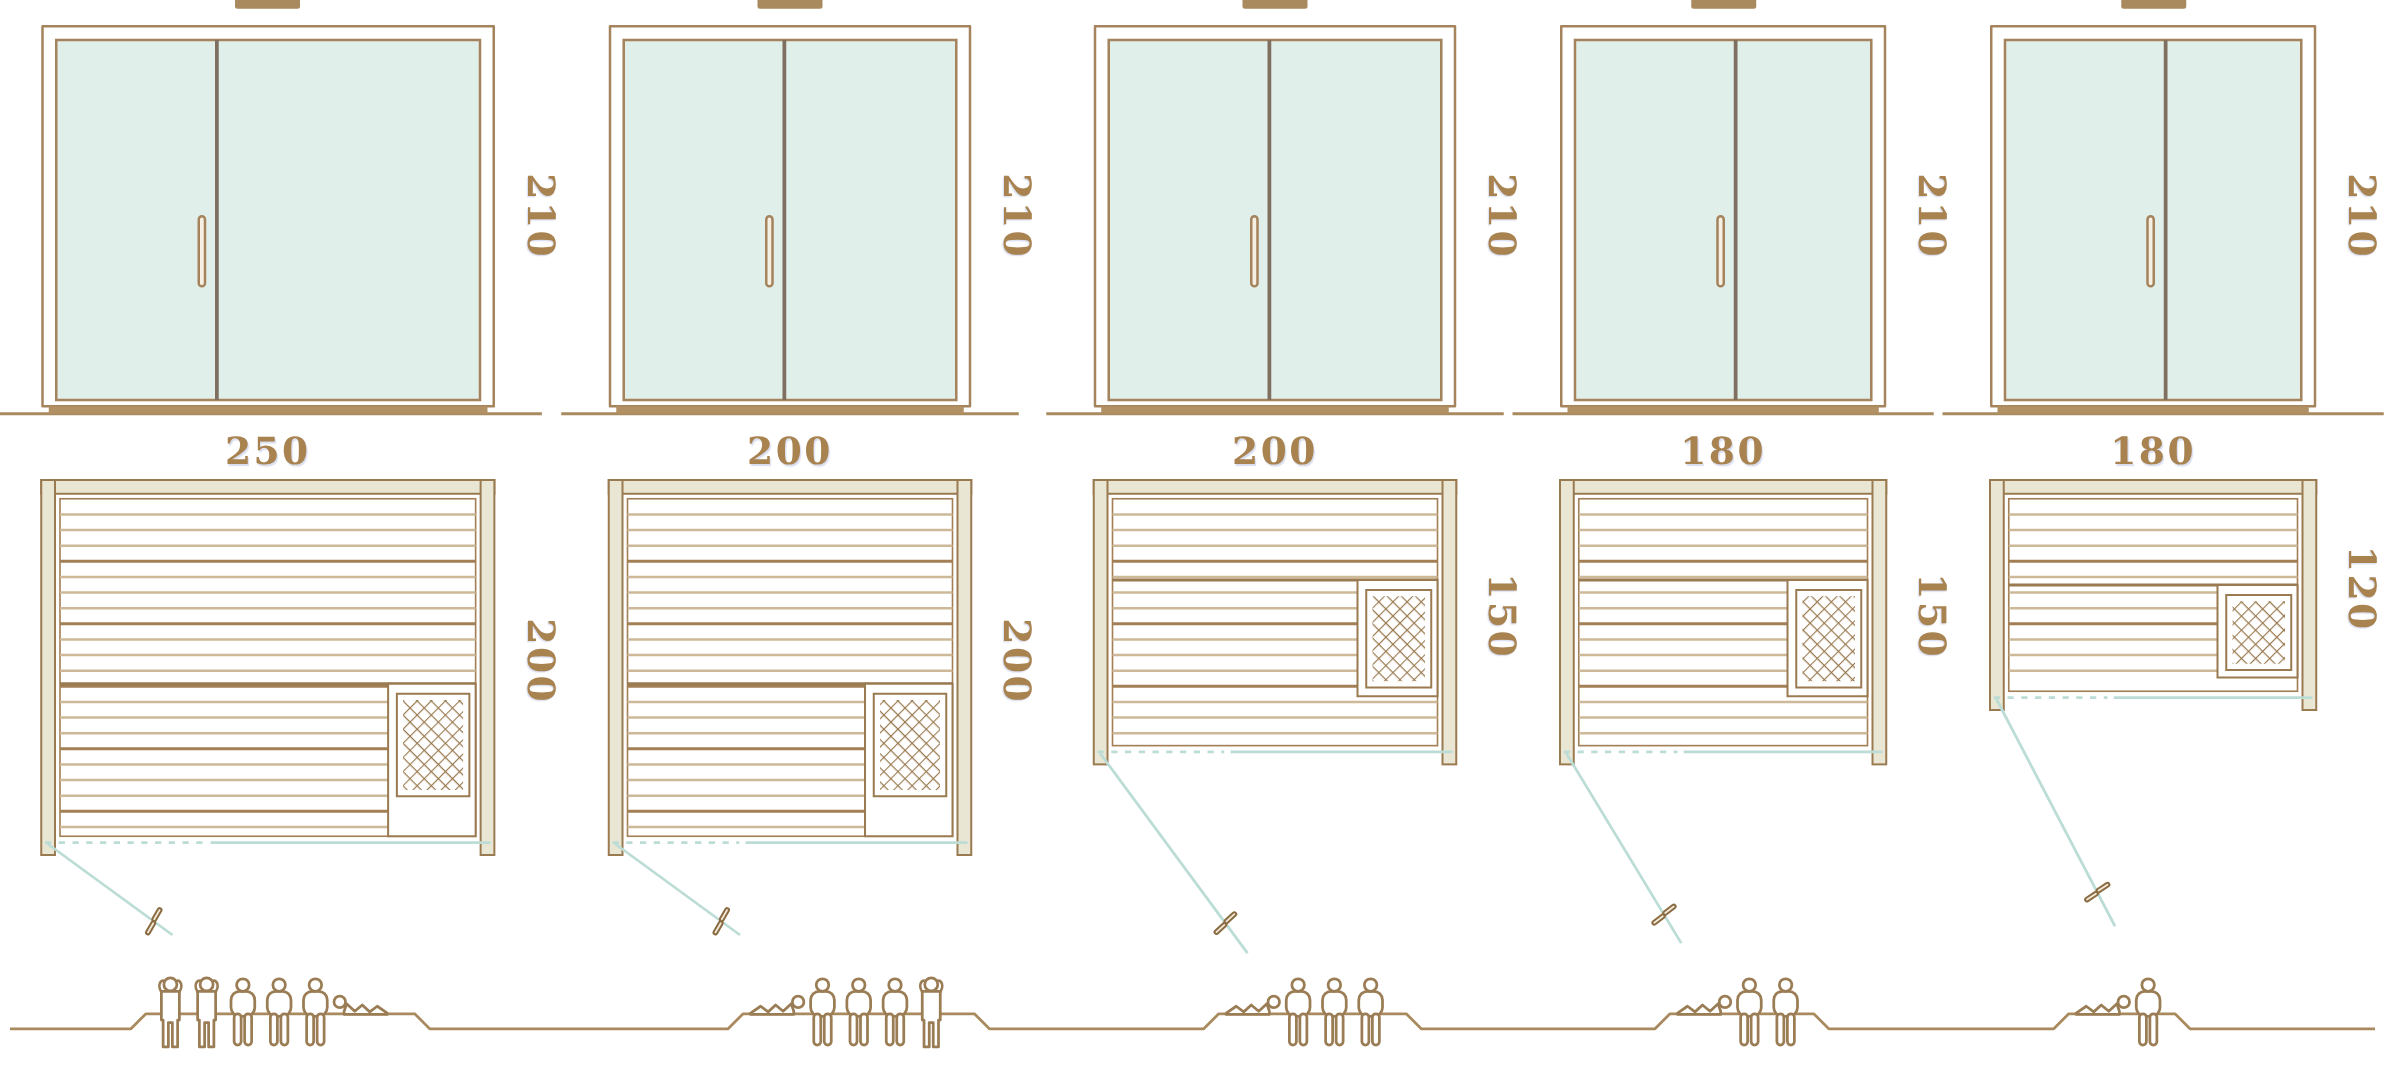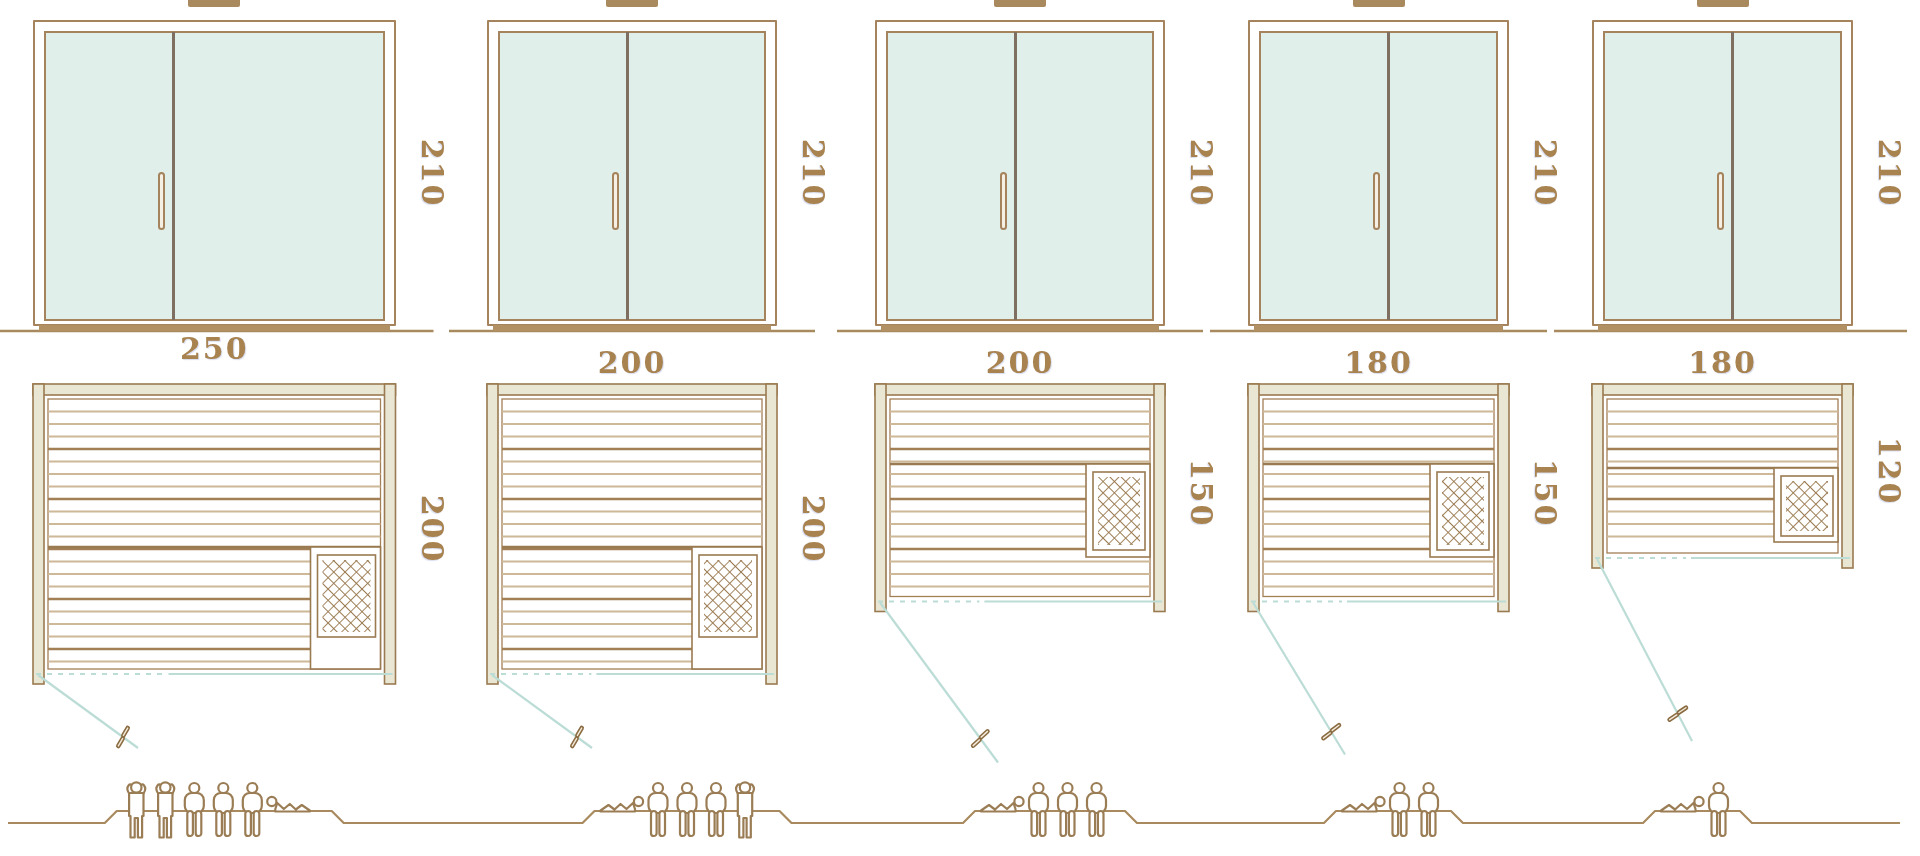--- a/index.html
+++ b/index.html
@@ -260,21 +260,21 @@
   <div id="cols">
       <div class="col" style="left: 33px; width: 362.5px;">
     <div class="vent" style="left: 155.25px;"></div>
     <div class="door">
       <div class="glass"></div>
       <div class="divider" style="left: 137px;"></div>
       <div class="handle" style="left: 123px;"></div>
       <div class="sill"></div>
     </div>
     <div class="dim dim-h" style="left: 398.5px; top: 173px;">210</div>
-    <div class="dim dim-w" style="left: 181.25px; top: 348px;">250</div>
+    <div class="dim dim-w" style="left: 181.25px; top: 362px;">250</div>
     <div class="dim dim-d" style="left: 398.5px; top: 529px;">200</div>
   </div>
       <div class="col" style="left: 487px; width: 290px;">
     <div class="vent" style="left: 119px;"></div>
     <div class="door">
       <div class="glass"></div>
       <div class="divider" style="left: 137px;"></div>
       <div class="handle" style="left: 123px;"></div>
       <div class="sill"></div>
     </div>

